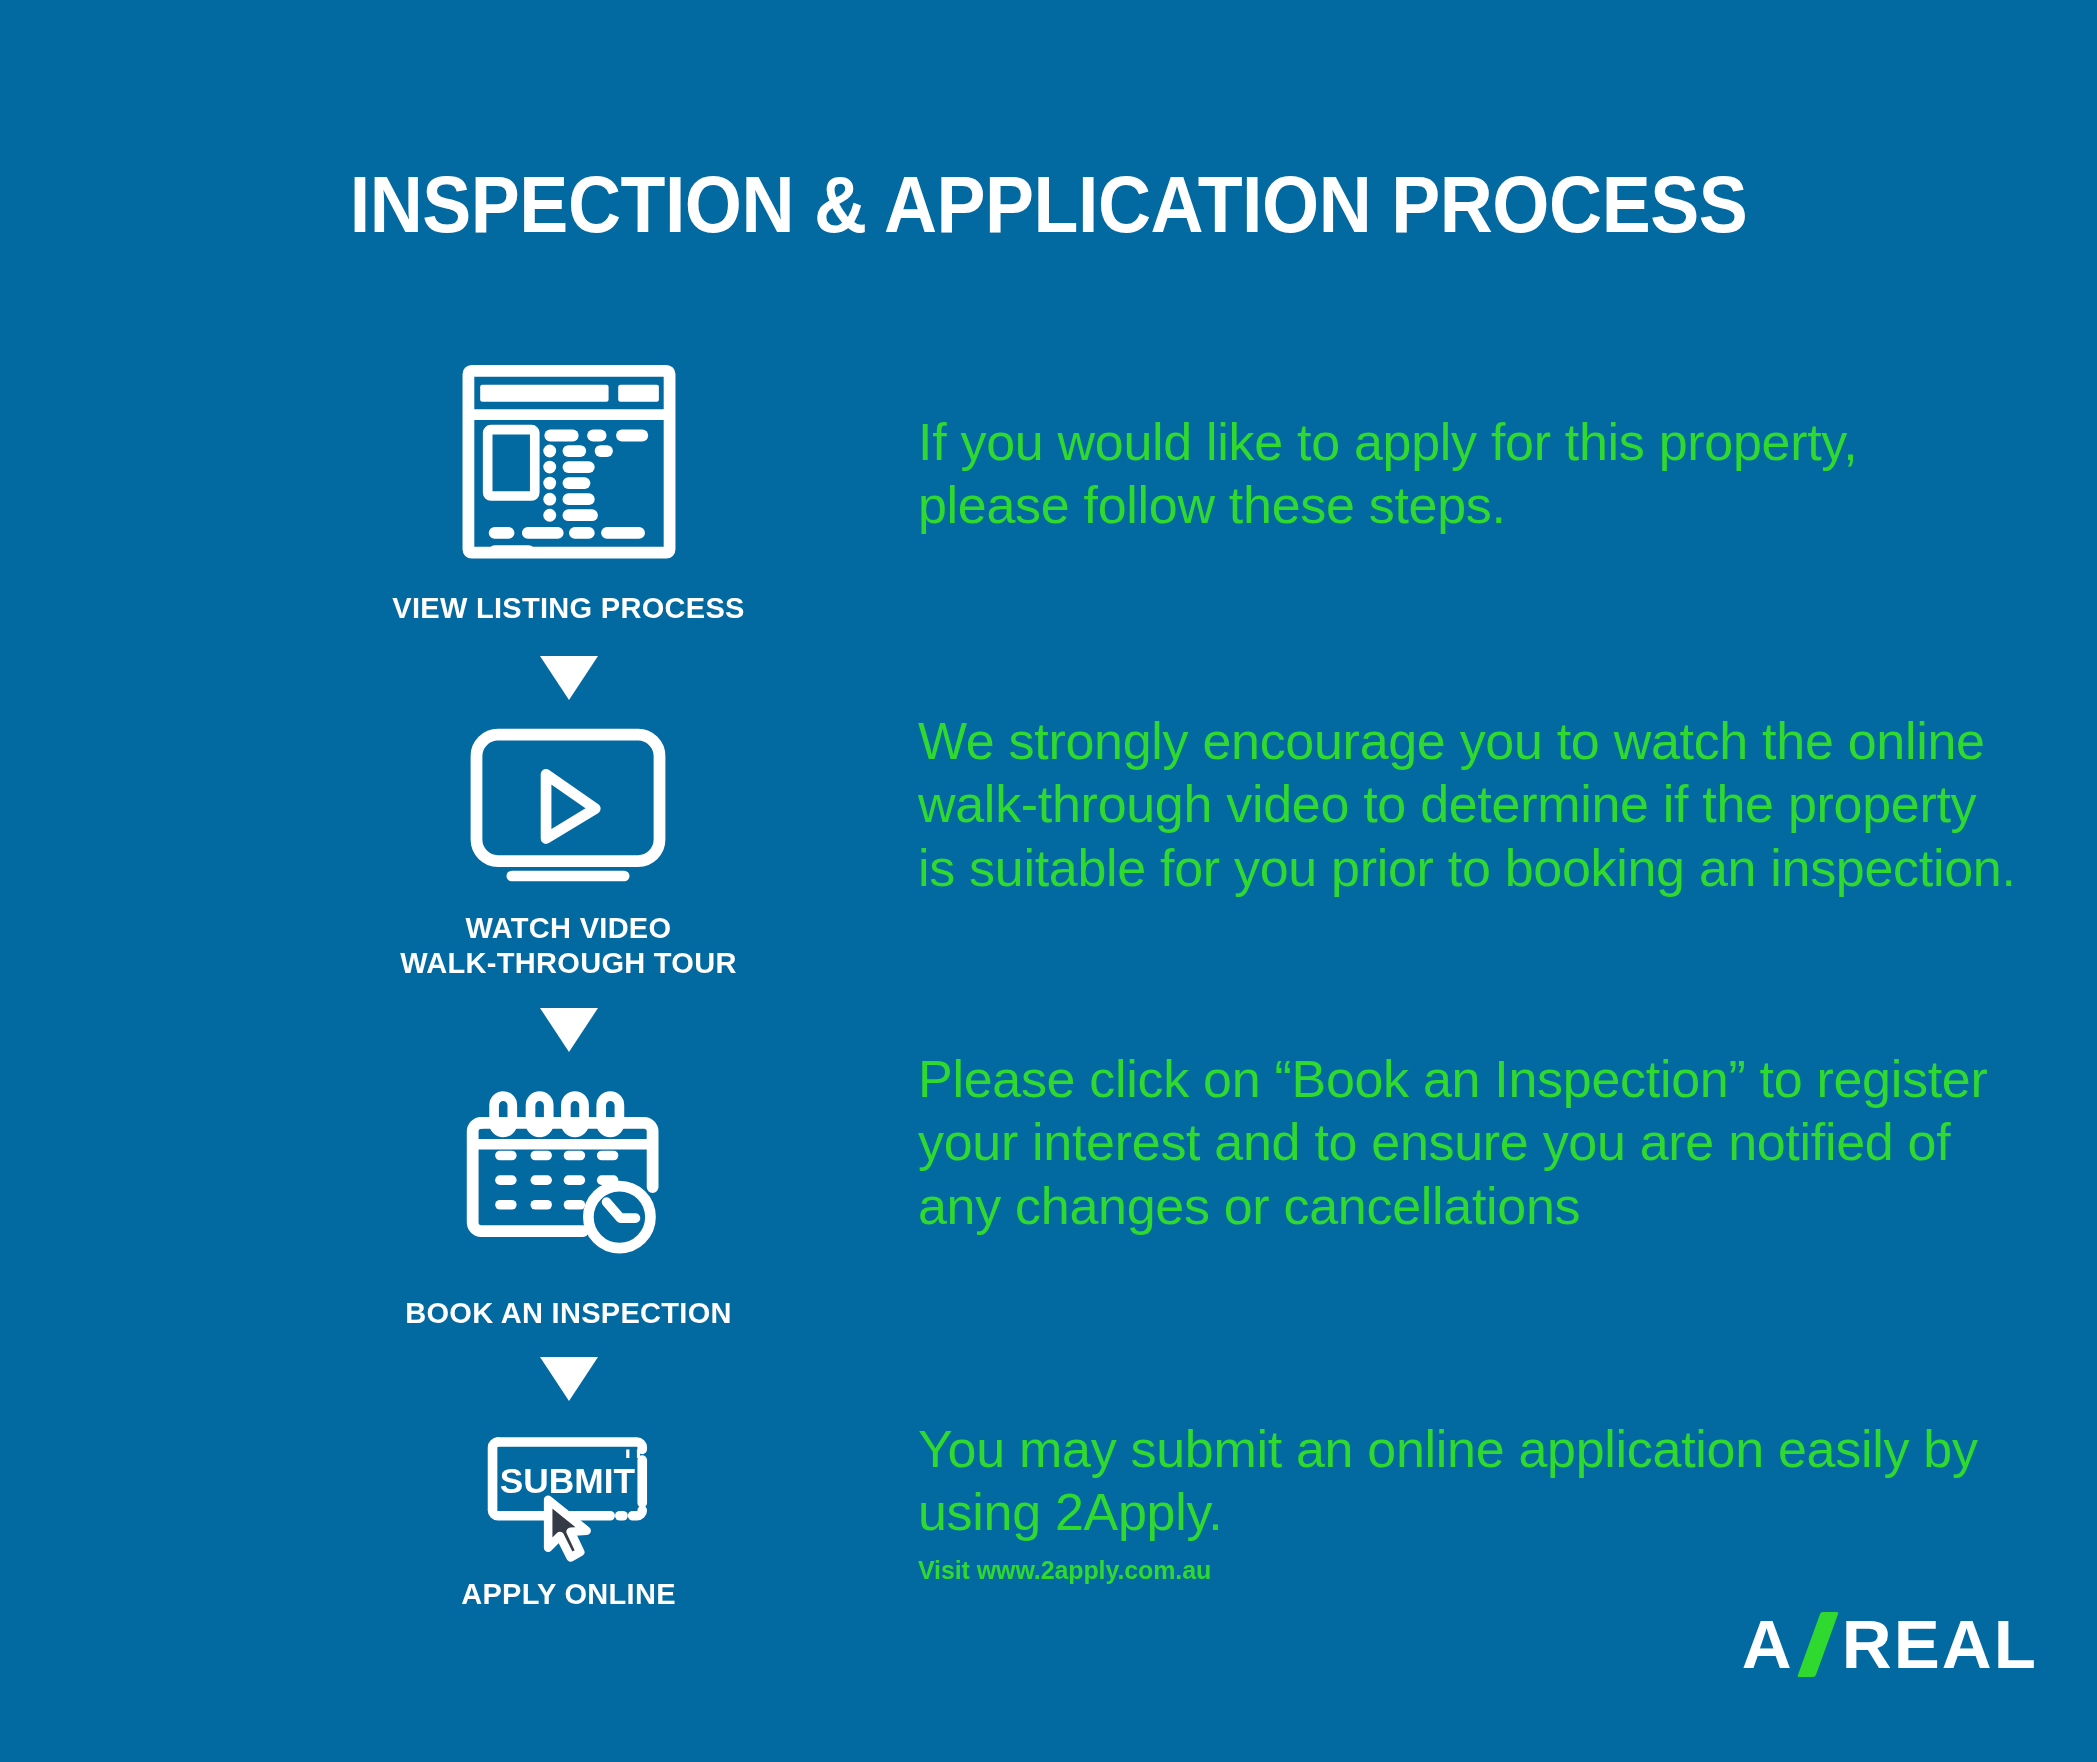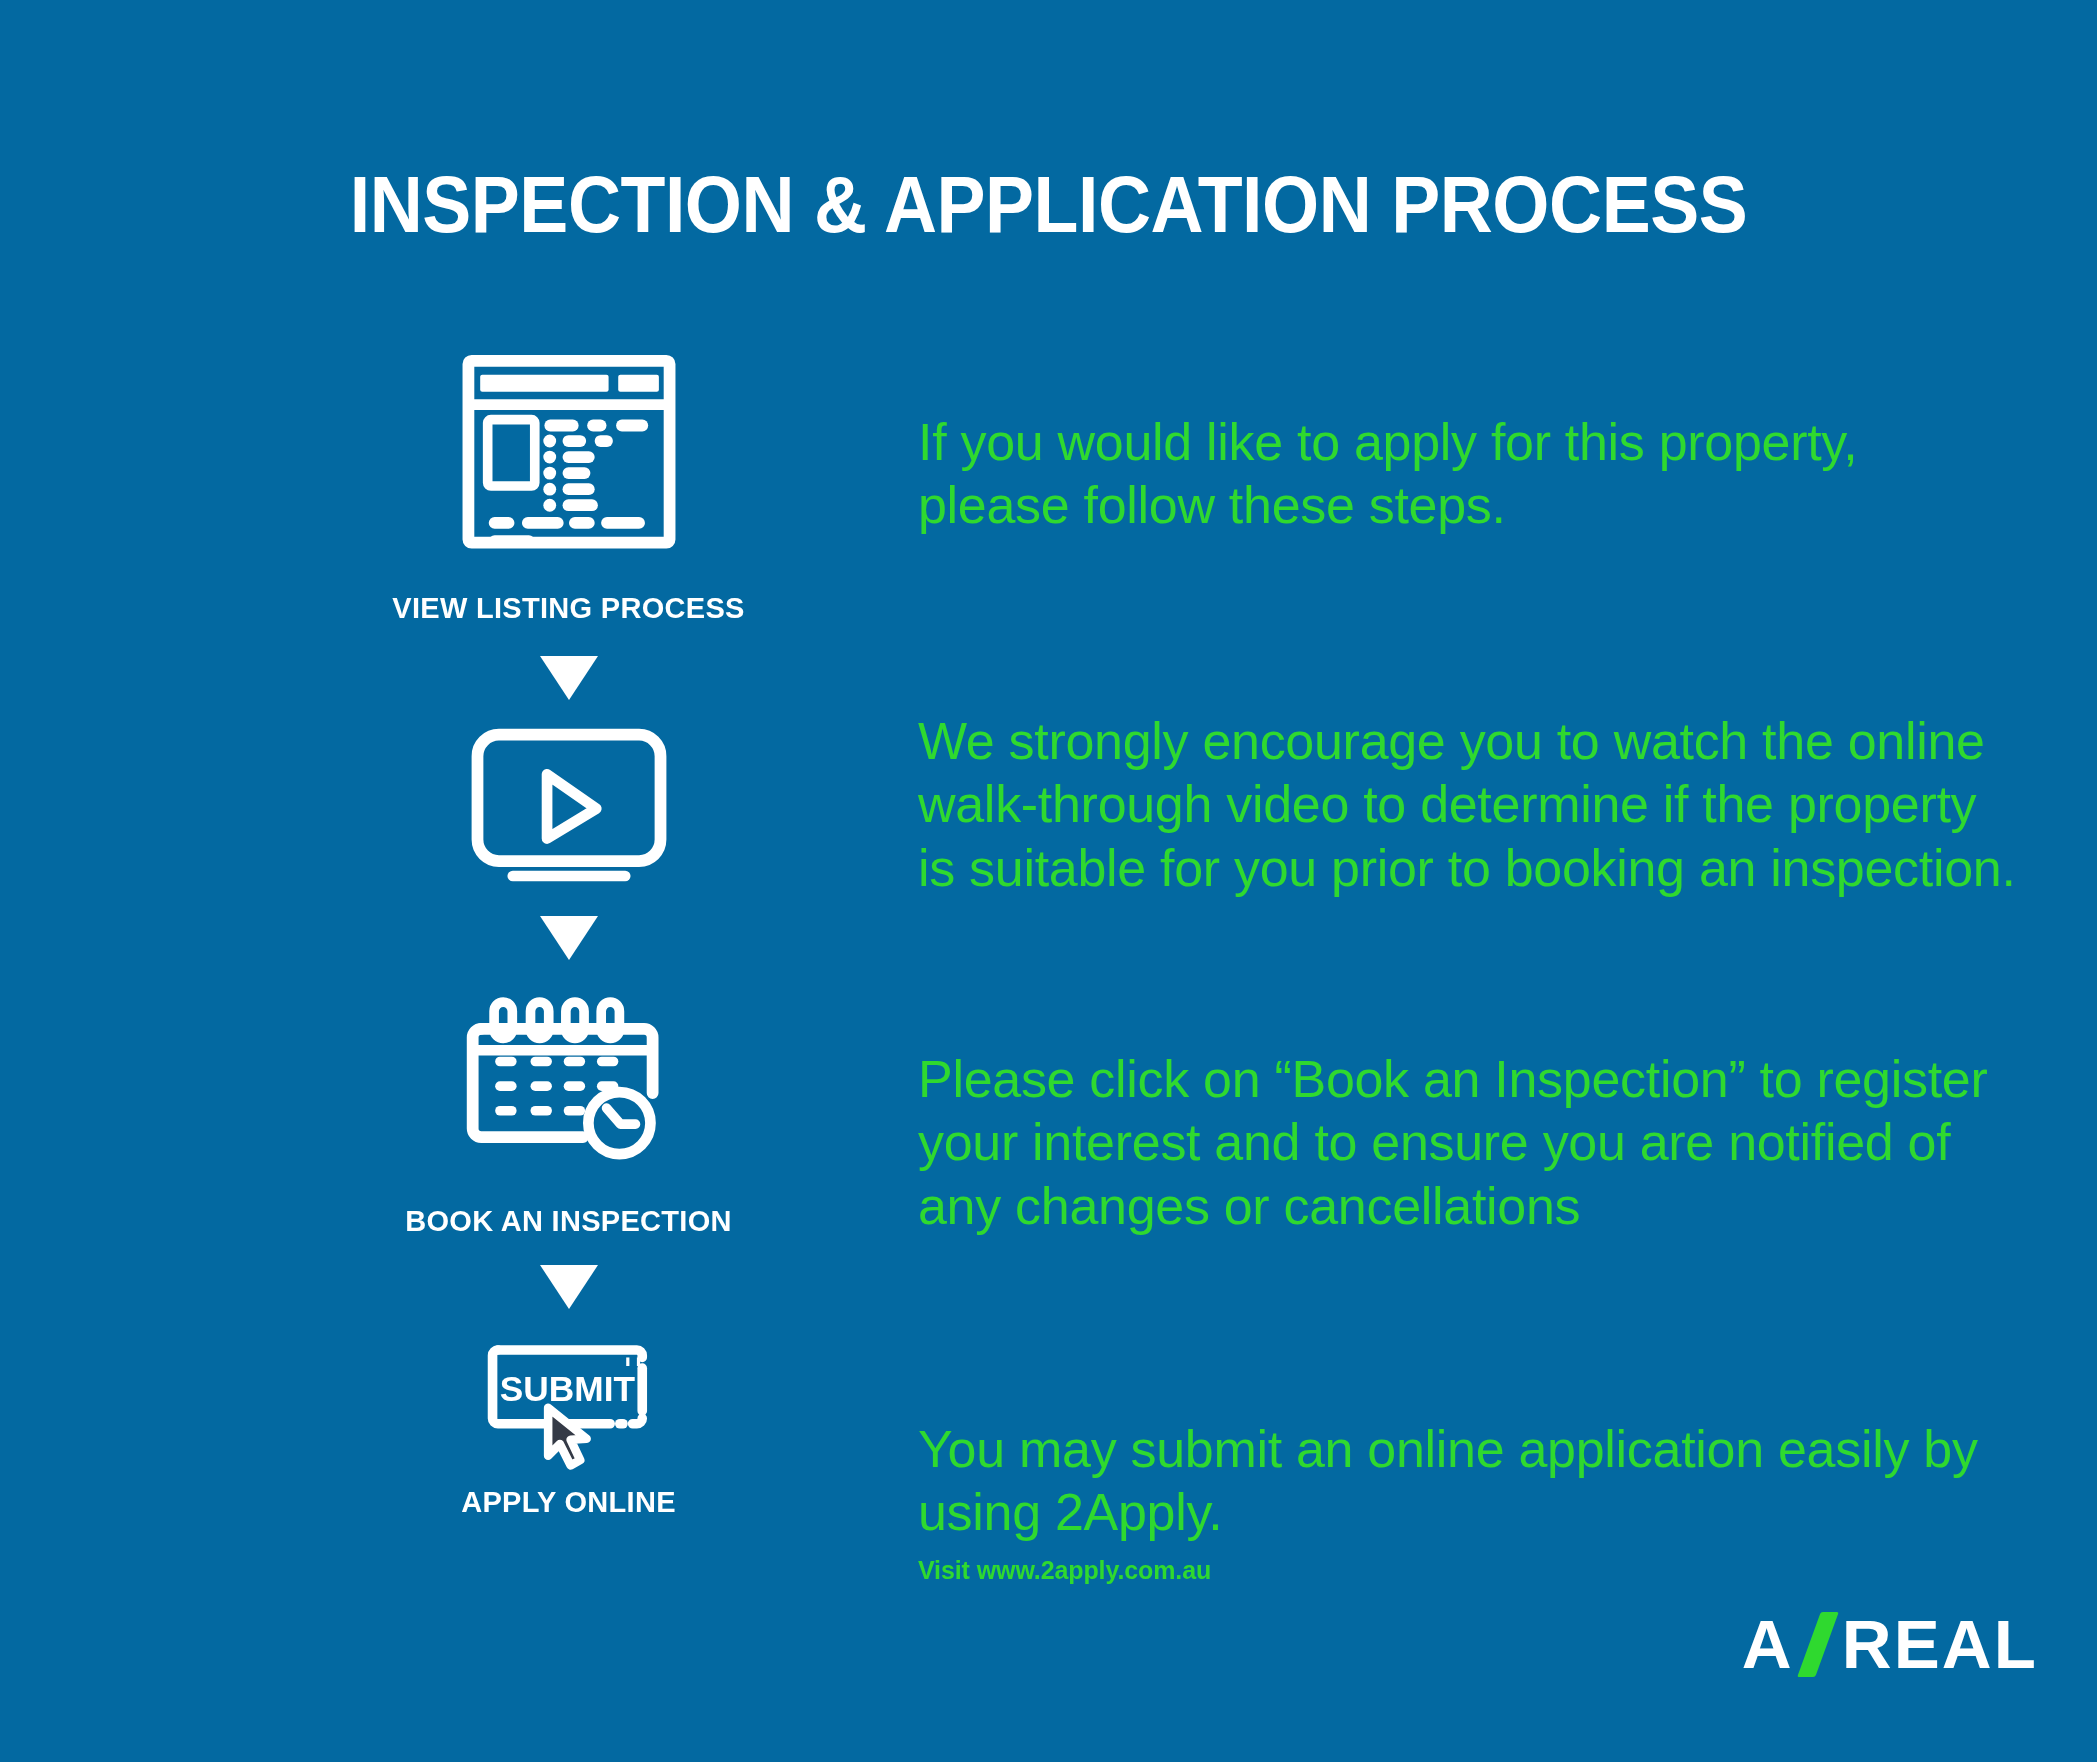--- a/index.html
+++ b/index.html
@@ -42,21 +42,21 @@
     flex-direction: column;
     align-items: center;
   }
   .step-block {
     display: flex;
     flex-direction: column;
     align-items: center;
   }
   .icon-wrap {
     display: flex;
-    align-items: flex-start;
+    align-items: flex-end;
     justify-content: center;
   }
   .step-label {
     color: #ffffff;
     font-size: 29px;
     font-weight: bold;
     letter-spacing: 0.3px;
     text-align: center;
     line-height: 1.18;
     white-space: pre-line;
@@ -162,20 +162,22 @@
     <div class="arrow-down" style="margin:31px 0 27px 0;"></div>
 
     <div class="step-block">
       <div class="icon-wrap" style="height:161px;">
         <svg width="198" height="161" viewBox="0 0 185 150">
           <rect x="7" y="7" width="171" height="118" fill="none" stroke="#fff" stroke-width="11" rx="20"></rect>
           <path d="M72 44 L72 104 L118 76 Z" fill="none" stroke="#fff" stroke-width="10" stroke-linejoin="round"></path>
           <line x1="40" y1="139" x2="145" y2="139" stroke="#fff" stroke-width="10" stroke-linecap="round"></line>
         </svg>
       </div>
+      <div class="step-label" style="margin-top:23.6px;">WATCH VIDEO
+WALK-THROUGH TOUR</div>
     </div>
 
     <div class="arrow-down" style="margin:28px 0 26px 0;"></div>
 
     <div class="step-block">
       <div class="icon-wrap" style="height:198px;">
         <svg width="204" height="196" viewBox="0 0 190 183">
           <path d="M14 40 h152 a8 8 0 0 1 8 8 v52" fill="none" stroke="#fff" stroke-width="11" stroke-linecap="round"></path>
           <path d="M14 40 a8 8 0 0 0 -8 8 v85 a8 8 0 0 0 8 8 h95" fill="none" stroke="#fff" stroke-width="11" stroke-linecap="round"></path>
           <line x1="8" y1="60" x2="172" y2="60" stroke="#fff" stroke-width="10"></line>

